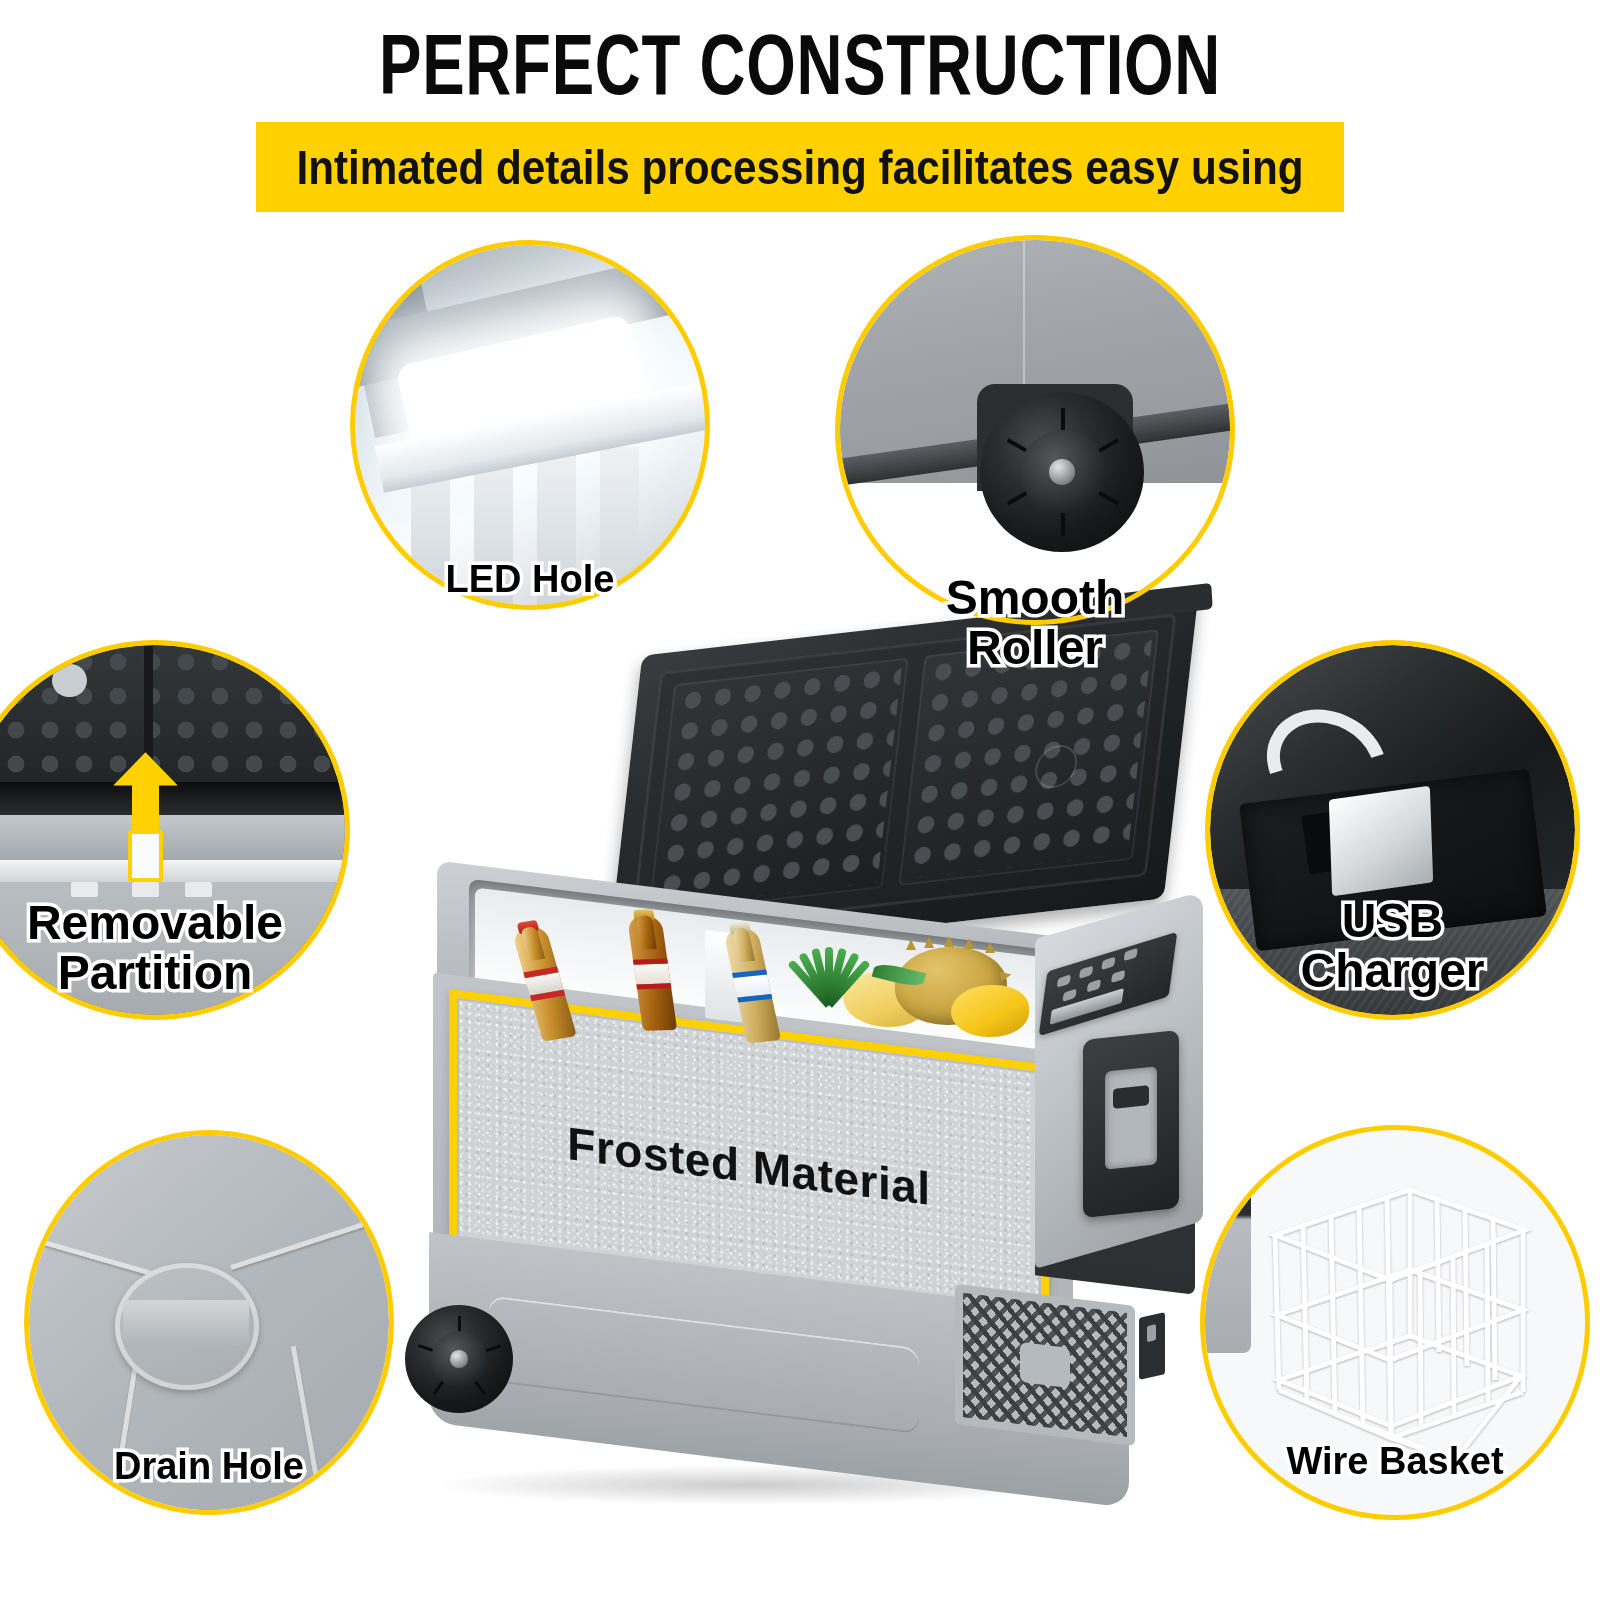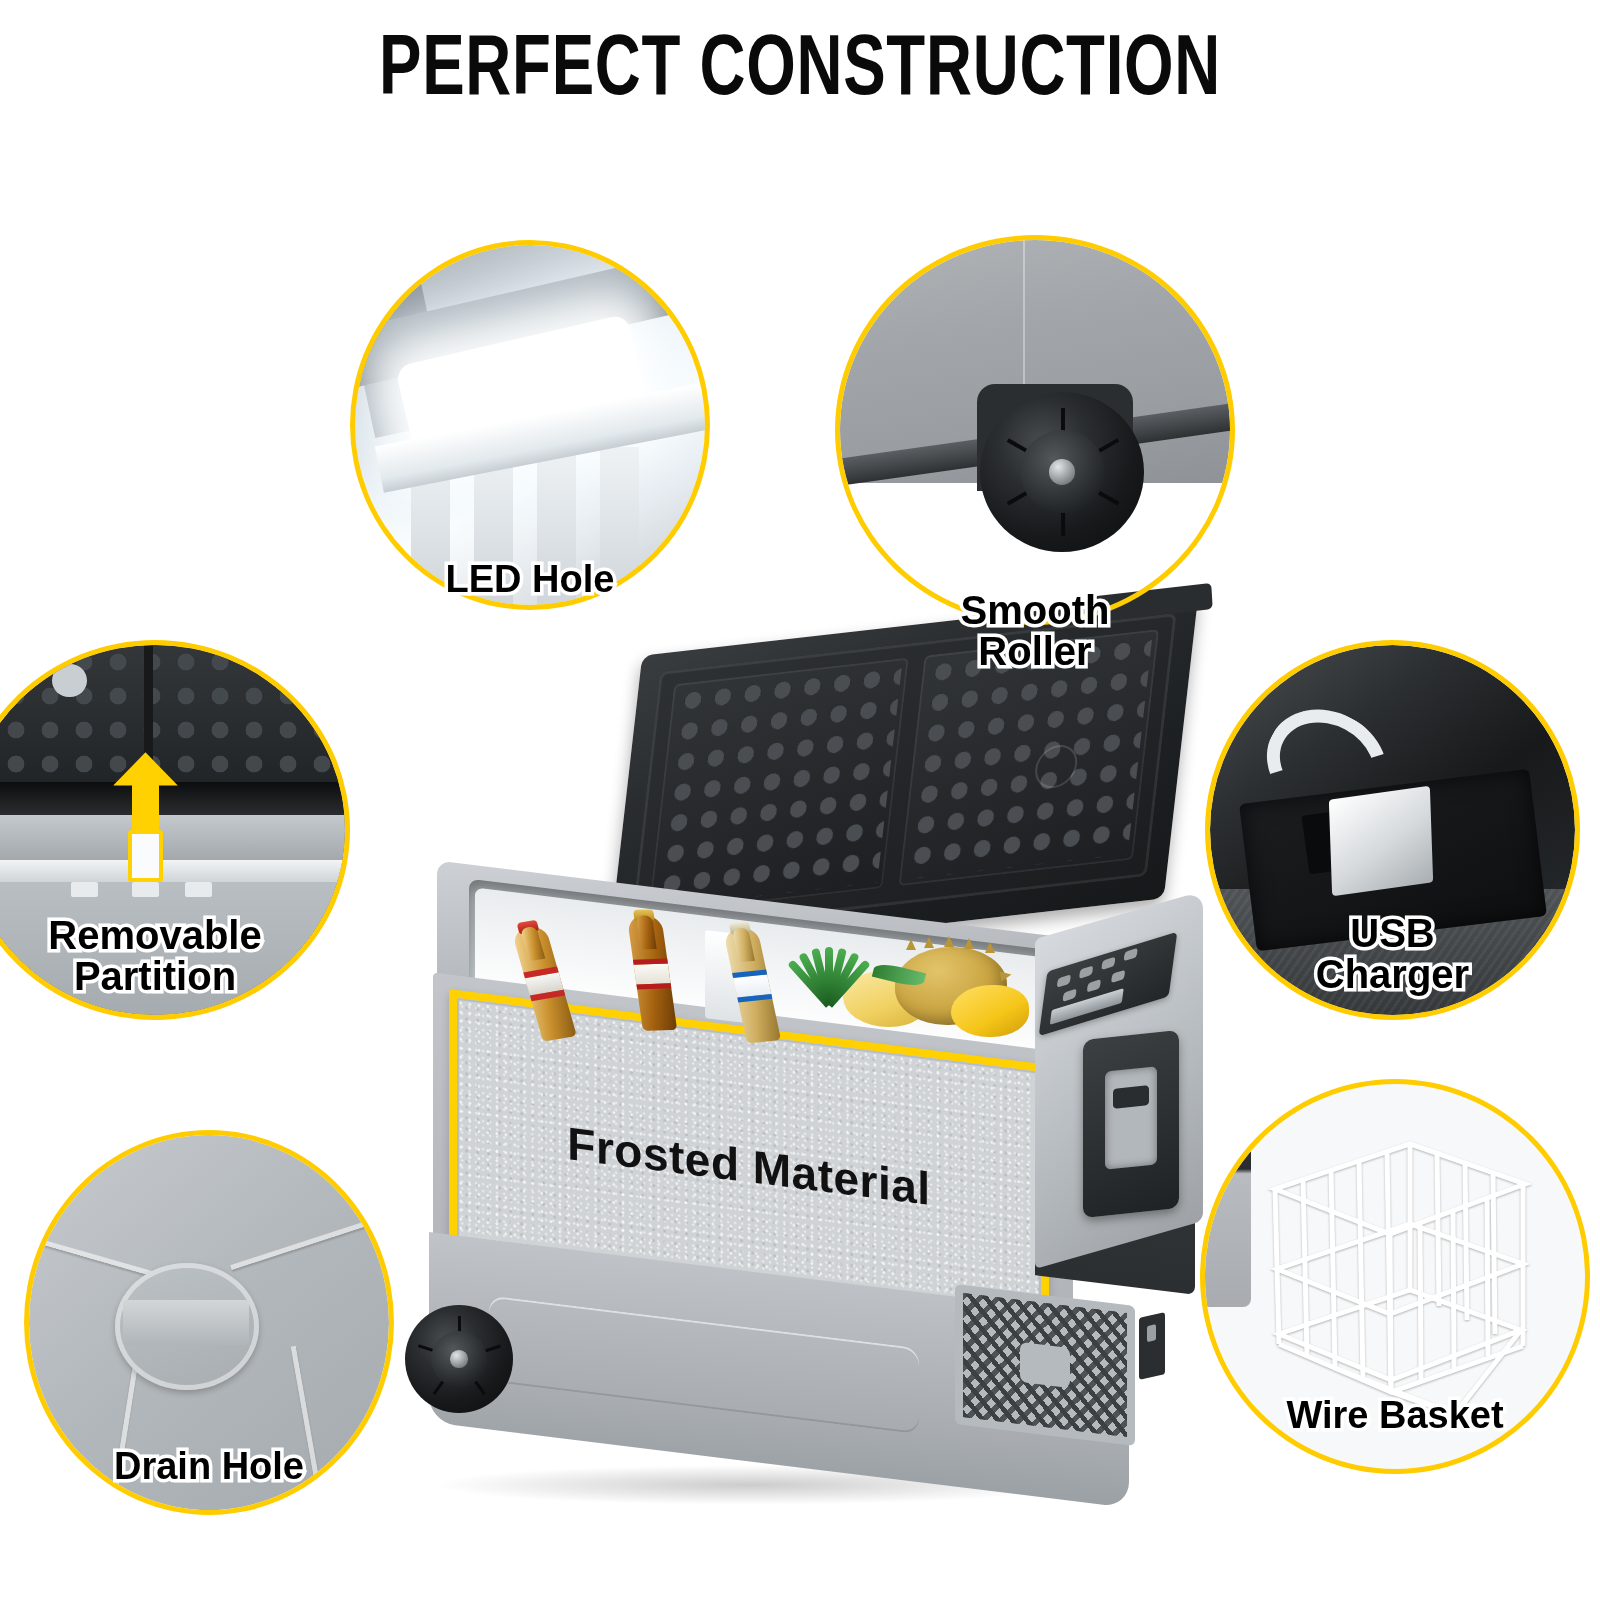--- a/index.html
+++ b/index.html
@@ -37,29 +37,29 @@
   }
   .bubble .photo{
     position:absolute; inset:5px; border-radius:50%; overflow:hidden; z-index:1;
   }
   .bubble .cap{
     position:absolute; left:0; width:100%; text-align:center; z-index:8;
     font-size:38px; font-weight:bold; line-height:1.04; color:#000;
     -webkit-text-stroke:7px #fff; paint-order:stroke fill;
     white-space:pre-line;
   }
-  .bubble .cap.two{ font-size:40px; }
+  .bubble .cap.two{ font-size:48px; }
 
   
   #b-led       { left:350px;  top:240px;  width:360px; height:370px; }
   #b-roller    { left:835px;  top:235px;  width:400px; height:390px; }
   #b-partition { left:-40px;  top:640px;  width:390px; height:380px; }
   #b-usb       { left:1205px; top:640px;  width:375px; height:380px; }
   #b-drain     { left:24px;   top:1130px; width:370px; height:385px; }
-  #b-basket    { left:1200px; top:1079px; width:390px; height:395px; }
+  #b-basket    { left:1200px; top:1125px; width:390px; height:395px; }
 
   #b-led .cap       { bottom:10px; }
   #b-roller .cap    { bottom:-48px; }
   #b-partition .cap { bottom:22px; }
   #b-usb .cap       { bottom:24px; }
   #b-drain .cap     { bottom:28px; }
   #b-basket .cap    { bottom:38px; }
 
   
   
@@ -316,20 +316,23 @@
   .bigwheel{ position:absolute; left:10px; top:690px; width:108px; height:108px; z-index:8; }
   .shadowblob{ position:absolute; left:430px; top:1465px; width:640px; height:40px;
     background:radial-gradient(ellipse at center, rgba(0,0,0,.20), rgba(0,0,0,0) 70%);
     z-index:1; }
 </style>
 </head>
 <body>
 
 <div class="header">
   <div class="main-title">PERFECT CONSTRUCTION</div>
+  <div class="subtitle-band">
+    <div class="subtitle-text">Intimated details processing facilitates easy using</div>
+  </div>
 </div>
 
 <div class="bubble" id="b-led">
   <div class="photo">
     <div class="led-scene">
       <div class="dark"></div>
       <div class="barTop"></div>
       <div class="glow"></div>
       <div class="rib"></div>
         <div class="rib"></div>

